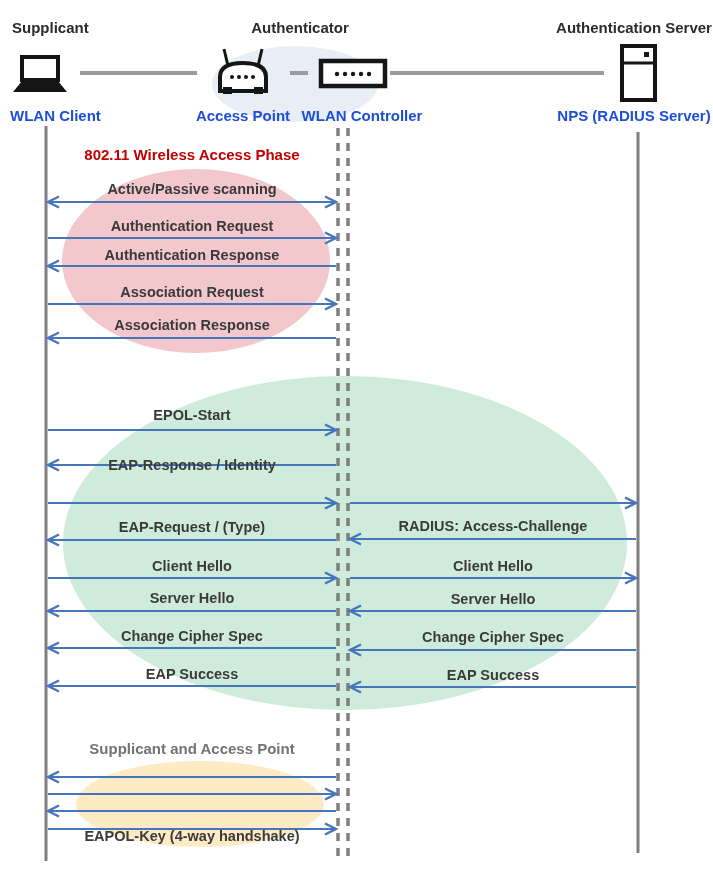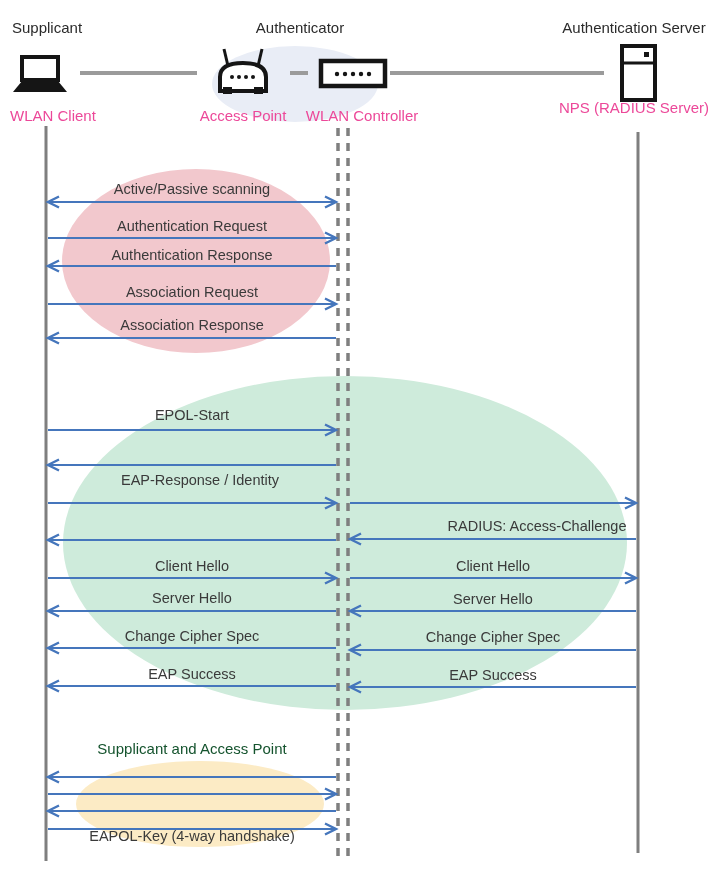--- a/index.html
+++ b/index.html
@@ -2,23 +2,23 @@
 <html><head>
 <meta charset="utf-8">
 <style>
   html,body{margin:0;padding:0;background:#ffffff;}
   #canvas{
     position:relative;width:713px;height:875px;background:#ffffff;overflow:hidden;
     font-family:"Liberation Sans", sans-serif;color:#3a3a3a;
   }
   .ellipse{position:absolute;border-radius:50%;}
   #svg-layer{position:absolute;left:0;top:0;z-index:2;}
-  #labels-layer{position:absolute;left:0;top:0;width:713px;height:875px;z-index:3;pointer-events:none;}
+  #labels-layer{position:absolute;left:0;top:0;width:713px;height:875px;z-index:3;pointer-events:none;font-weight:bold;}
   .hdr-label{position:absolute;font-size:15px;white-space:nowrap;color:#2b2b2b;}
-  .dev-label{position:absolute;font-size:15px;white-space:nowrap;color:#ec4899;}
+  .dev-label{position:absolute;font-size:15px;white-space:nowrap;color:#1d4ed8;}
   .centered{transform:translateX(-50%);}
   .phase-title{position:absolute;font-size:15px;white-space:nowrap;transform:translateX(-50%);}
   .msg-label{position:absolute;font-size:14.5px;line-height:18px;height:18px;white-space:nowrap;transform:translateX(-50%);color:#3a3a3a;}
 </style>
 </head>
 <body>
 
 <div id="canvas">
 
   <div class="ellipse" style="left:212px;top:46px;width:166px;height:76px;background:#E9EDF6;"></div>
@@ -165,35 +165,37 @@
     </svg>
 
   <div id="labels-layer">
     <div class="hdr-label" style="left:12px;top:19px;">Supplicant</div>
     <div class="hdr-label centered" style="left:300px;top:19px;">Authenticator</div>
     <div class="hdr-label centered" style="left:634px;top:19px;">Authentication Server</div>
 
     <div class="dev-label" style="left:10px;top:107px;">WLAN Client</div>
     <div class="dev-label centered" style="left:243px;top:107px;">Access Point</div>
     <div class="dev-label centered" style="left:362px;top:107px;">WLAN Controller</div>
-    <div class="dev-label centered" style="left:634px;top:99px;text-align:center;">NPS (RADIUS Server)</div>
-
-    <div class="phase-title" style="left:192px;top:740px;color:#14532d;">Supplicant and Access Point</div>
+    <div class="dev-label centered" style="left:634px;top:107px;text-align:center;">NPS (RADIUS Server)</div>
+
+    <div class="phase-title" style="left:192px;top:146px;color:#C00000;">802.11 Wireless Access Phase</div>
+    <div class="phase-title" style="left:192px;top:740px;color:#737373;">Supplicant and Access Point</div>
 
   <div class="msg-label" style="left: 192px; top: 217px;">Authentication Request</div>
       <div class="msg-label" style="left: 192px; top: 180px;">Active/Passive scanning</div>
       <div class="msg-label" style="left: 192px; top: 246px;">Authentication Response</div>
       <div class="msg-label" style="left: 192px; top: 283px;">Association Request</div>
       <div class="msg-label" style="left: 192px; top: 316px;">Association Response</div>
       <div class="msg-label" style="left: 192px; top: 406px; text-align: right;">EPOL-Start</div>
-      <div class="msg-label" style="left: 192px; top: 471px; margin-left: 8px;">EAP-Response / Identity</div>
+      <div class="msg-label" style="left: 192px; top: 456px;">EAP-Response / Identity</div>
+      <div class="msg-label" style="left: 192px; top: 518px;">EAP-Request / (Type)</div>
       <div class="msg-label" style="left: 192px; top: 557px;">Client Hello</div>
       <div class="msg-label" style="left: 192px; top: 589px;">Server Hello</div>
       <div class="msg-label" style="left: 192px; top: 627px;">Change Cipher Spec</div>
       <div class="msg-label" style="left: 192px; top: 665px;">EAP Success</div>
       <div class="msg-label" style="left: 192px; top: 795px; margin-top: 32px;">EAPOL-Key (4-way handshake)</div>
-      <div class="msg-label" style="left: 493px; top: 517px; margin-left: 44px;">RADIUS: Access-Challenge</div>
+      <div class="msg-label" style="left: 493px; top: 517px;">RADIUS: Access-Challenge</div>
       <div class="msg-label" style="left: 493px; top: 557px;">Client Hello</div>
       <div class="msg-label" style="left: 493px; top: 590px;">Server Hello</div>
       <div class="msg-label" style="left: 493px; top: 628px;">Change Cipher Spec</div>
       <div class="msg-label" style="left: 493px; top: 666px;">EAP Success</div>
     </div>
 </div>
 
 </body></html>

